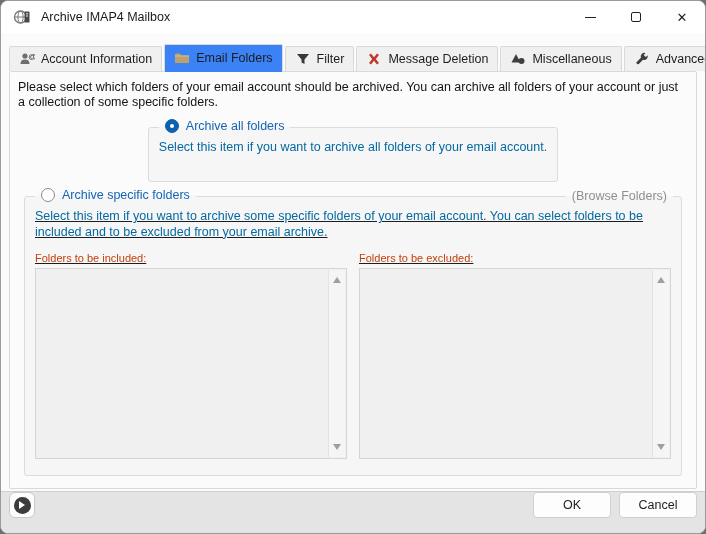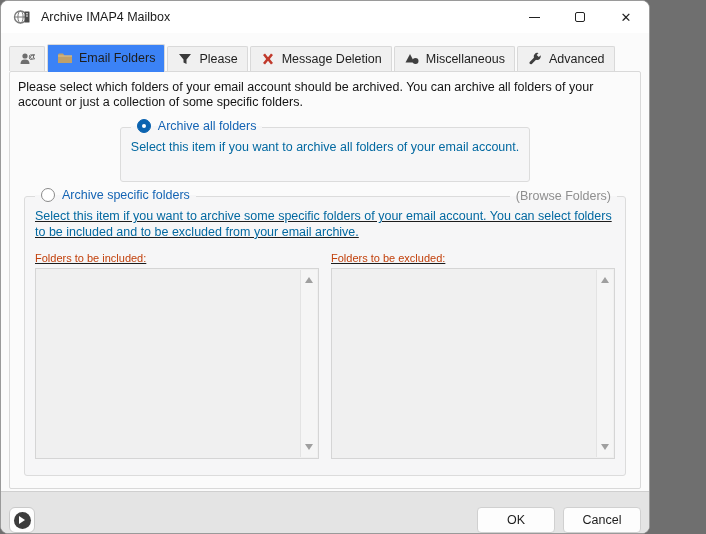--- a/index.html
+++ b/index.html
@@ -1,21 +1,21 @@
 <!DOCTYPE html>
 <html><head>
 <meta charset="utf-8">
 <style>
   * { box-sizing: border-box; margin: 0; padding: 0; }
   html,body { background:#6f6f6f; }
   body { font-family: "Liberation Sans", sans-serif; }
 
   .window {
     position: relative;
-    width: 650px; height: 534px;
+    width: 706px; height: 534px;
     background: #fbfbfb;
     border: 1px solid #9a9a9a;
     border-radius: 8px;
     overflow: hidden;
     display: flex; flex-direction: column;
     color: #1d1d1d;
   }
 
   
   .titlebar {
@@ -113,21 +113,21 @@
     display:flex; flex-direction:column; justify-content:space-between; align-items:center;
     padding:3px 0;
   }
   .tri-up { width:0; height:0; border:4px solid transparent; border-bottom:6px solid #9f9f9f; }
   .tri-down { width:0; height:0; border:4px solid transparent; border-top:6px solid #9f9f9f; }
 
   
   .footer {
     flex:none; height:42px; margin-top:2px;
     background:#e4e4e4; border-top:1px solid #cfcfcf;
-    display:flex; align-items:flex-end; padding:0 8px;
+    display:flex; align-items:flex-start; padding:0 8px;
   }
   .help-btn {
     width:26px; height:26px; background:#fdfdfd;
     border:1px solid #c9c9c9; border-radius:6px;
     display:flex; align-items:center; justify-content:center;
   }
   .play-circle {
     width:17px; height:17px; border-radius:50%; background:#3c3c3c;
     display:flex; align-items:center; justify-content:center;
   }
@@ -167,33 +167,34 @@
       </button>
   </div>
 
   <div class="tabstrip">
     <div class="tab">
       <svg class="ticon" viewBox="0 0 16 16">
         <circle cx="6" cy="5" r="2.6" fill="#6e6e6e"></circle>
         <path d="M1.5 13 Q1.5 8.6 6 8.6 Q10.5 8.6 10.5 13 Z" fill="#6e6e6e"></path>
         <text x="9.2" y="7.5" font-size="8" font-family="Liberation Sans, sans-serif" fill="#2b2b2b">@</text>
       </svg>
+      <span>Account Information</span>
     </div>
     <div class="tab active">
       <svg class="ticon" viewBox="0 0 16 16">
         <path d="M1 4.5 L1 13 L15 13 L15 5.5 L7.5 5.5 L6 3.5 L2 3.5 Z" fill="#bfa06a"></path>
         <path d="M1 6.5 L15 6.5 L15 5.5 L1 5.5 Z" fill="#d9c08e"></path>
       </svg>
       <span>Email Folders</span>
     </div>
     <div class="tab">
       <svg class="ticon" viewBox="0 0 16 16">
         <path d="M2 3 L14 3 L9.5 8.5 L9.5 13 L6.5 11.5 L6.5 8.5 Z" fill="#3a3a3a"></path>
       </svg>
-      <span>Please</span>
+      <span>Filter</span>
     </div>
     <div class="tab">
       <svg class="ticon" viewBox="0 0 16 16">
         <path d="M3 4 L5 2.5 L8 6.2 L11 2.5 L13 4 L9.8 8 L13 12 L11 13.5 L8 9.8 L5 13.5 L3 12 L6.2 8 Z" fill="#c0392b"></path>
       </svg>
       <span>Message Deletion</span>
     </div>
     <div class="tab">
       <svg class="ticon" viewBox="0 0 16 16">
         <path d="M6 3 L10.5 11.5 L1.5 11.5 Z" fill="#3f3f3f"></path>

